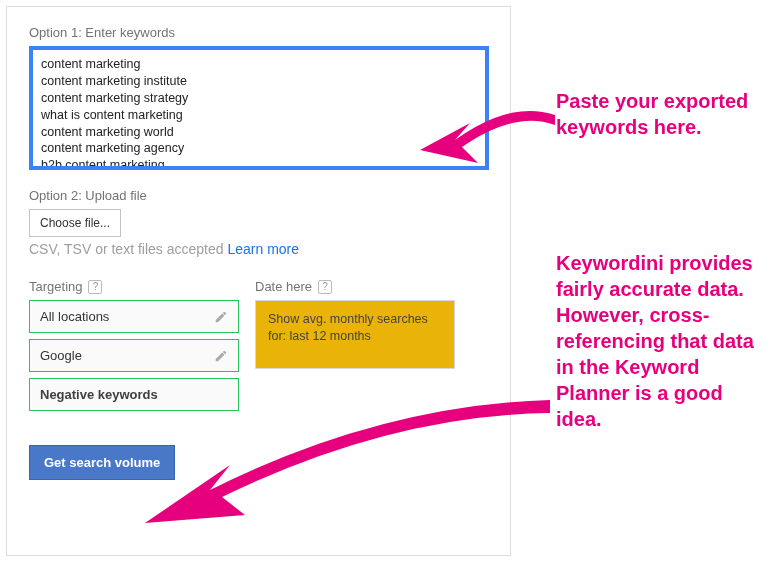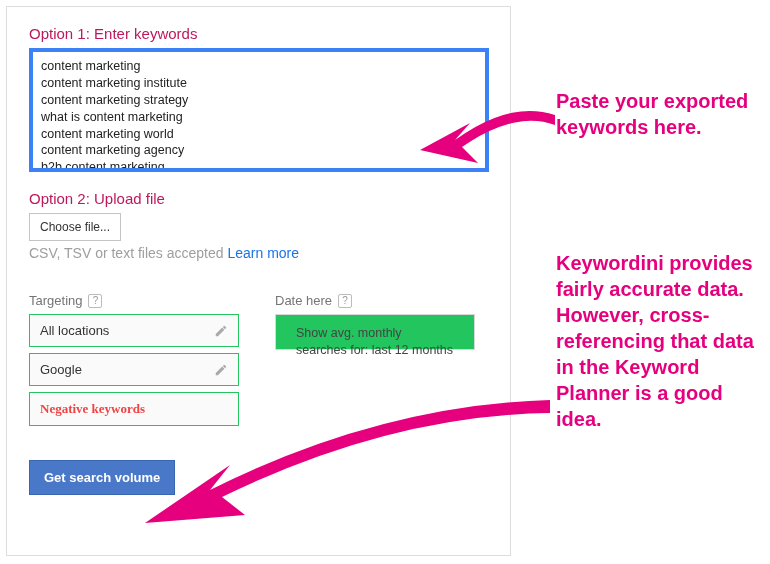--- a/index.html
+++ b/index.html
@@ -37,22 +37,22 @@
   }
   .panel-title {
     font-size: 15px;
     font-weight: bold;
     color: #222;
   }
   .panel-body {
     padding: 18px 22px 14px 22px;
   }
   .section-label {
-    font-size: 15px;
-    color: #be185d;
+    font-size: 13px;
+    color: #737373;
     margin-bottom: 6px;
   }
   .kw-textarea {
     width: 460px;
     height: 124px;
     border: 4px solid #3b82f6;
     padding: 6px 8px;
     font-family: inherit;
     font-size: 12.5px;
     color: #222;
@@ -78,22 +78,22 @@
     color: #9e9e9e;
     margin-top: 4px;
   }
   .file-hint a {
     color: #1a73e8;
     text-decoration: none;
     cursor: pointer;
   }
   .row2 {
     display: flex;
-    gap: 36px;
-    margin-top: 32px;
+    gap: 16px;
+    margin-top: 22px;
   }
   .targeting { width: 210px; }
   .daterange { width: 200px; }
   .mini-title {
     font-size: 13px;
     color: #757575;
     margin-bottom: 6px;
     display: flex;
     align-items: center;
     gap: 6px;
@@ -114,34 +114,34 @@
     background: #fafafa;
     padding: 8px 10px;
     font-size: 13px;
     color: #333;
     margin-bottom: 6px;
     display: flex;
     justify-content: space-between;
     align-items: center;
     cursor: pointer;
   }
-  .target-item.bold { font-weight: bold; color:#ef4444;font-family:Liberation Serif, serif; }
+  .target-item.bold { font-weight: bold; color:#404040; }
   .pencil {
     width: 14px; height: 14px;
     color: #aaa;
   }
   .date-box {
     border: 1px solid #d7d7d7;
-    background: #22c55e;
-    padding: 10px 20px;
+    background: #eab308;
+    padding: 10px 12px;
     font-size: 12.5px;
     color: #444;
     line-height: 1.35;
     cursor: pointer;
-    height: 36px;
+    height: 69px;
   }
   .submit-btn {
     margin-top: 28px;
     background: #4a78c9;
     color: #fff;
     border: 1px solid #3a66b1;
     font-size: 13px;
     padding: 9px 14px;
     font-weight: bold;
     cursor: pointer;

